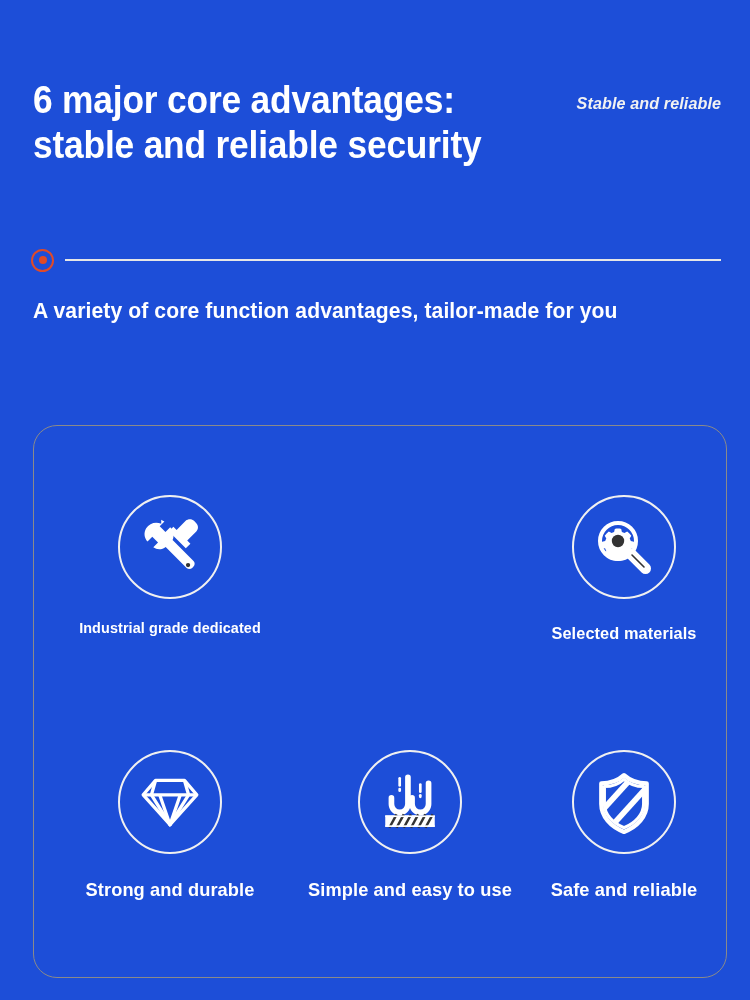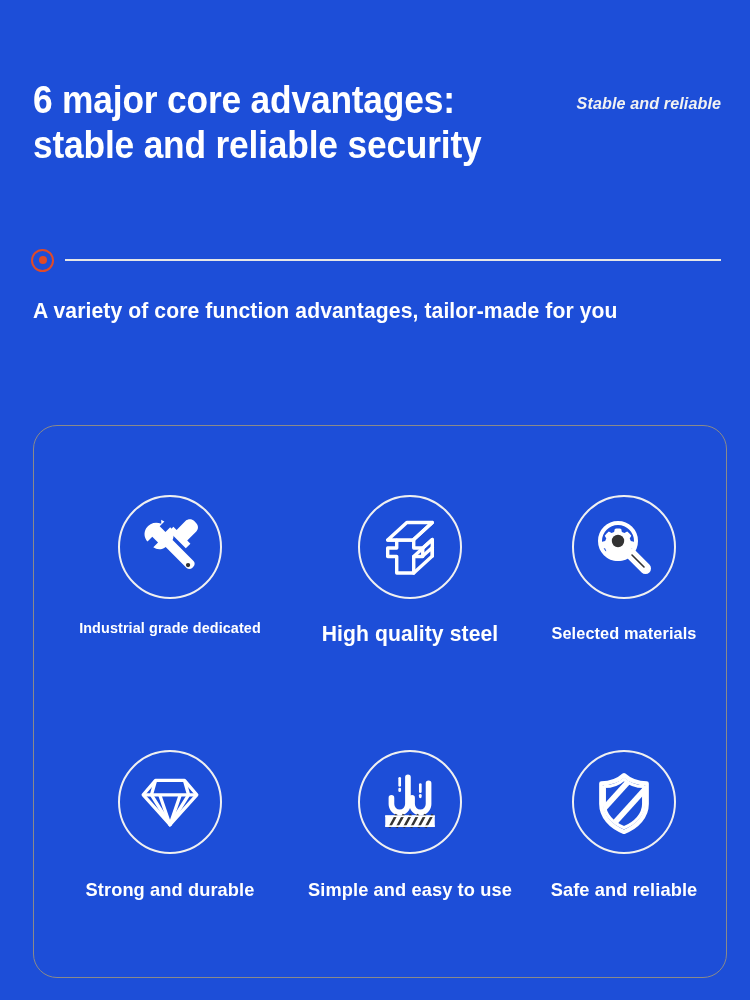--- a/index.html
+++ b/index.html
@@ -159,35 +159,20 @@
         <div class="icon-circle">
           <svg width="66" height="66" viewBox="0 0 64 64" fill="#ffffff">
             <path d="M23.5 9.5c-5.2-2.4-11.6-.6-14.6 4.3-2.6 4.2-1.9 9.5 1.3 12.9l4.6-4.6 5.6 5.6-4.6 4.6c3.5 2.6 8.5 2.6 12-.3l20.3 20.3c1.5 1.5 3.9 1.5 5.4 0l1.3-1.3c1.5-1.5 1.5-3.9 0-5.4L34.5 25.3c1.9-4.2 1-9.3-2.3-12.5l-4.6 4.6-5.6-5.6 4.6-4.6c-1-.6-2-1.1-3.1-1.7z"></path>
             <path d="M47.2 6.6 38.4 15.4l-3.1-3.1-4.5 4.5 16.5 16.5 4.5-4.5-3.1-3.1 8.8-8.8c2.2-2.2 2.2-5.8 0-8l-2-2c-2.2-2.3-5.9-2.3-8.3-.3z"></path>
             <circle cx="49.5" cy="49.5" r="2.1" fill="#333333"></circle>
           </svg>
         </div>
         <div class="cell-label">Industrial grade dedicated</div>
       </div>
 
-      <div class="cell c1">
-        <div class="icon-circle">
-          <svg width="68" height="68" viewBox="0 0 64 64" fill="none" stroke="#ffffff" stroke-width="3.2" stroke-linejoin="round" stroke-linecap="round">
-            <path d="M11 25.5 29 9h24L35 25.5z"></path>
-            <path d="M11 25.5h24"></path>
-            <path d="M35 25.5 53 9"></path>
-            <path d="M19.5 25.5v7.5h-8.5v8h8.5v15.5h16V41h8.5v-8h-8.5v-7.5"></path>
-            <path d="M35.5 56.5 53 40.5v-8l-9 8"></path>
-            <path d="M53 40.5v-8"></path>
-            <path d="M44 33 53 25v7.5"></path>
-            <path d="M35.5 41 53 25"></path>
-          </svg>
-        </div>
-        <div class="cell-label">High quality steel</div>
-      </div>
 
       <div class="cell c2">
         <div class="icon-circle">
           <svg width="64" height="64" viewBox="0 0 64 64">
             <g fill="none" stroke="#ffffff" stroke-width="4">
               <circle cx="26" cy="26" r="18"></circle>
             </g>
             <g fill="#ffffff">
               <path d="M26 13.5c1.1 0 2.2.1 3.2.4l.7 3.1c.9.3 1.7.6 2.5 1.1l2.8-1.6c1.6 1.2 3 2.6 4.1 4.2l-1.6 2.8c.5.8.8 1.6 1.1 2.5l3.1.7c.2 1 .3 2 .3 3s-.1 2-.3 3l-3.1.7c-.3.9-.6 1.7-1.1 2.5l1.6 2.8c-1.2 1.6-2.6 3-4.1 4.1l-2.8-1.6c-.8.5-1.6.8-2.5 1.1l-.7 3.1c-1 .2-2.1.4-3.2.4s-2.2-.1-3.2-.4l-.7-3.1c-.9-.3-1.7-.6-2.5-1.1l-2.8 1.6c-1.6-1.2-3-2.6-4.1-4.1l1.6-2.8c-.5-.8-.8-1.6-1.1-2.5l-3.1-.7c-.2-1-.3-2-.3-3s.1-2 .3-3l3.1-.7c.3-.9.6-1.7 1.1-2.5l-1.6-2.8c1.2-1.6 2.6-3 4.1-4.2l2.8 1.6c.8-.5 1.6-.8 2.5-1.1l.7-3.1c1-.3 2.1-.4 3.2-.4z"></path>
             </g>

